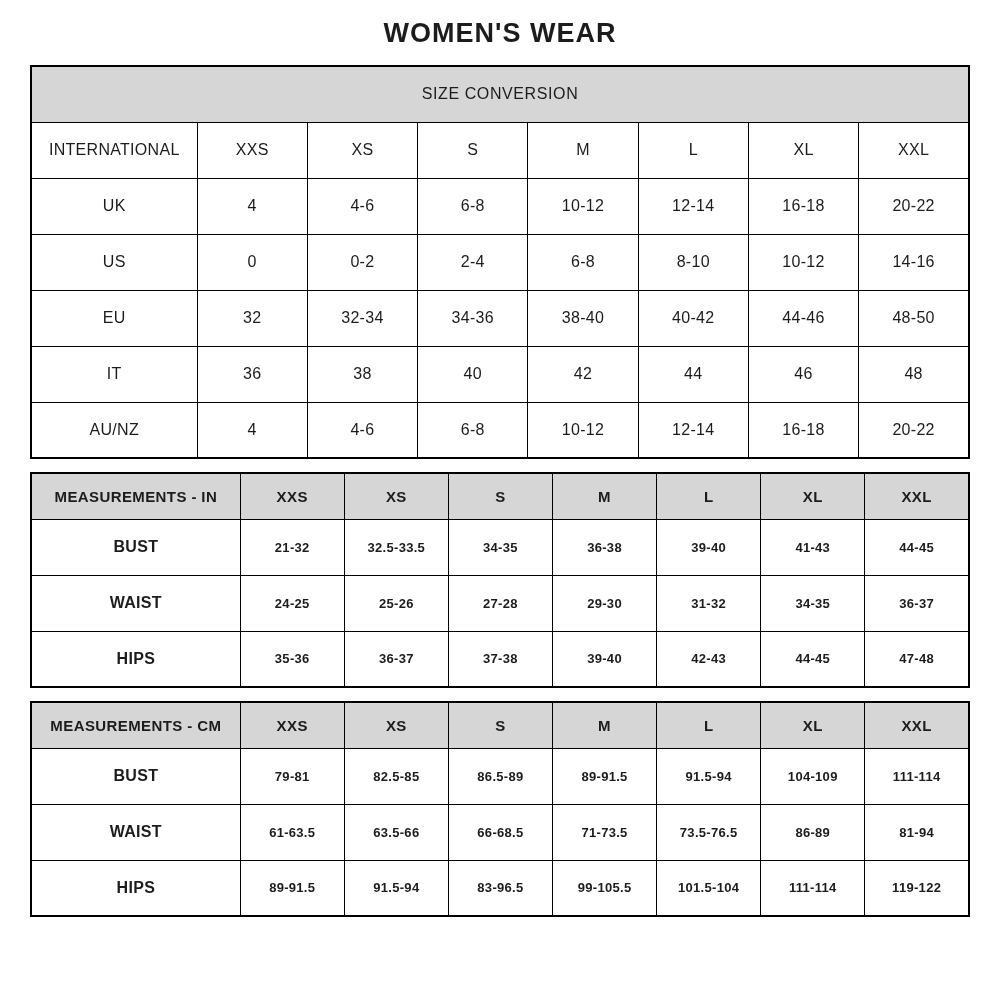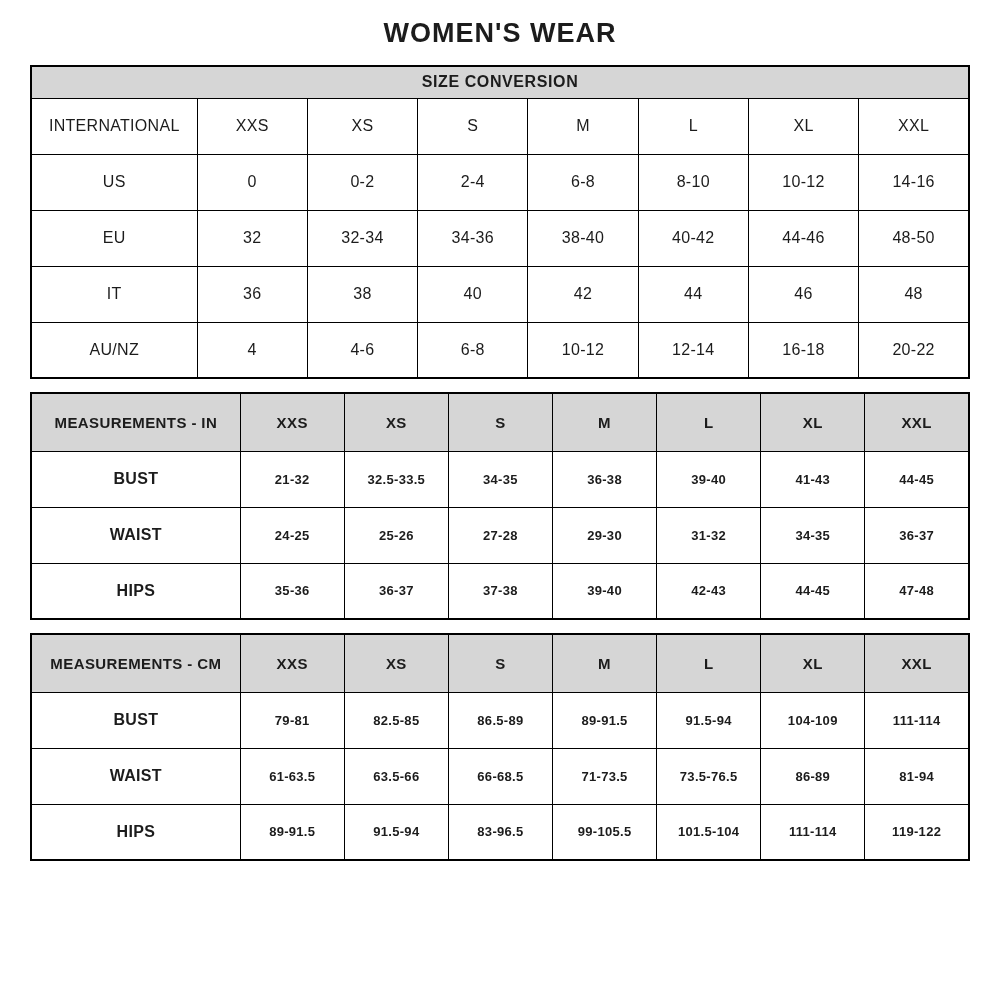--- a/index.html
+++ b/index.html
@@ -39,35 +39,35 @@
   table.tbl th, table.tbl td {
     border: 1px solid var(--border);
     text-align: center;
     vertical-align: middle;
     padding: 2px 4px;
     overflow: hidden;
   }
   
   .conversion .title-cell {
     background: var(--header-bg);
-    height: 32px;
+    height: 56px;
     font-size: 16px;
-    font-weight: 700;
+    font-weight: 400;
     letter-spacing: .6px;
   }
   .conversion tbody td {
     height: 56px;
     font-size: 16px;
     font-weight: 400;
     letter-spacing: .3px;
   }
   
   .meas thead th {
     background: var(--header-bg);
-    height: 58px;
+    height: 46px;
     font-size: 15px;
     font-weight: 700;
     letter-spacing: .4px;
   }
   .meas tbody td {
     height: 56px;
     font-size: 13px;
     font-weight: 700;
     letter-spacing: .3px;
   }
@@ -103,20 +103,30 @@
           <td class="row-label">INTERNATIONAL</td>
           <td>XXS</td>
           <td>XS</td>
           <td>S</td>
           <td>M</td>
           <td>L</td>
           <td>XL</td>
           <td>XXL</td>
         </tr>
         <tr>
+          <td class="row-label">UK</td>
+          <td>4</td>
+          <td>4-6</td>
+          <td>6-8</td>
+          <td>10-12</td>
+          <td>12-14</td>
+          <td>16-18</td>
+          <td>20-22</td>
+        </tr>
+        <tr>
           <td class="row-label">US</td>
           <td>0</td>
           <td>0-2</td>
           <td>2-4</td>
           <td>6-8</td>
           <td>8-10</td>
           <td>10-12</td>
           <td>14-16</td>
         </tr>
         <tr>

